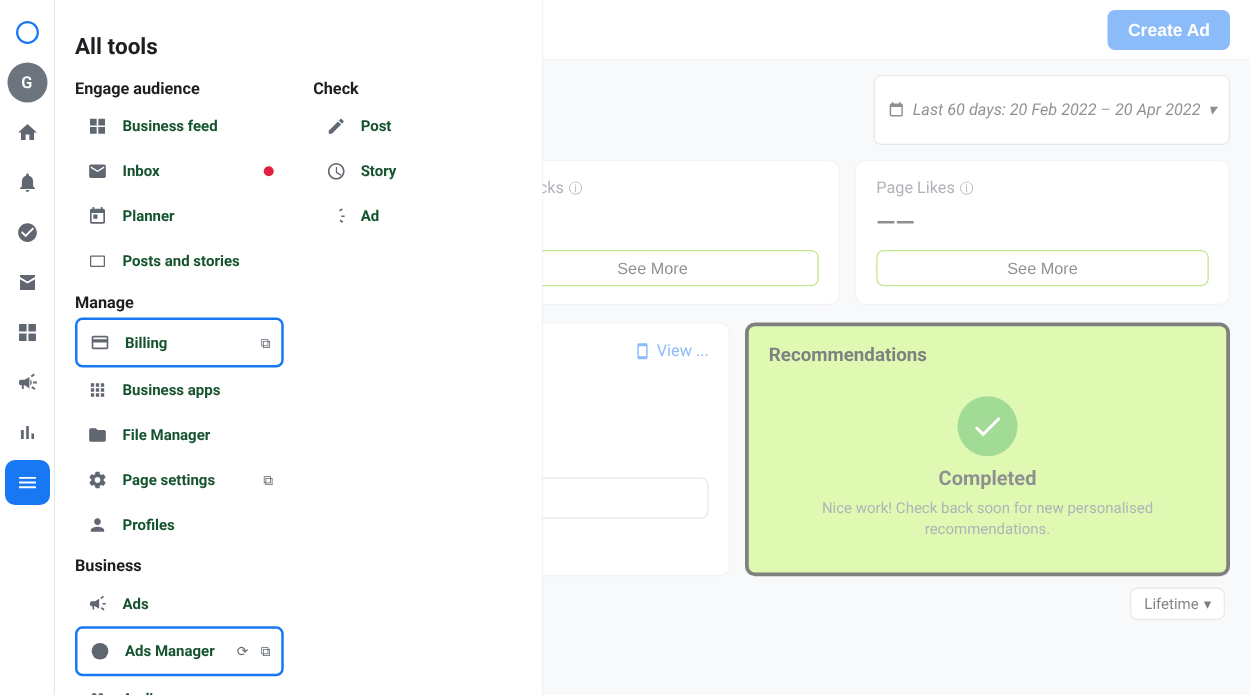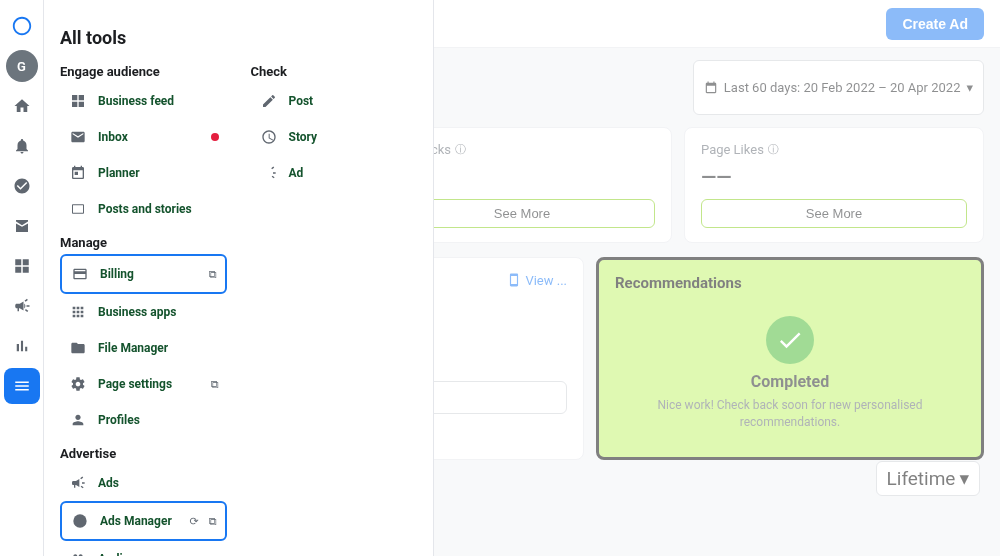--- a/index.html
+++ b/index.html
@@ -87,21 +87,21 @@
     }
 
     .info-bar {
       font-size: 13px; color: #606770; margin-bottom: 12px;
     }
 
     .date-selector {
       display: inline-flex; align-items: center; gap: 6px;
       border: 1px solid #ccd0d5; border-radius: 6px; padding: 19px 10px;
       font-size: 13px; color: #1c1e21; background: #fff; cursor: pointer;
-      float: right; margin-top: -4px;
+      float: right; margin-top: -4px; font-style: italic;
     }
 
     .metrics-row {
       display: flex; gap: 12px; margin-bottom: 14px; clear: both;
     }
     .metric-card {
       flex: 1; background: #fff; border-radius: 8px; padding: 14px 16px;
       border: 1px solid #e4e6eb;
     }
     .metric-title {
@@ -154,21 +154,21 @@
     
     .overlay {
       position: absolute; left: 44px; top: 0; right: 0; bottom: 0;
       background: rgba(255,255,255,0.5); z-index: 15;
     }
 
     
     .lifetime-btn {
       display: inline-flex; align-items: center; gap: 4px;
       border: 1px solid #ccd0d5; border-radius: 6px; padding: 5px 10px;
-      font-size: 19px; background: #fff; cursor: pointer;
+      font-size: 12px; background: #fff; cursor: pointer;
       position: absolute; bottom: 60px; right: 20px;
     }
 
     .info-icon { font-size: 11px; color: #606770; cursor: pointer; }
   </style>
 </head>
 <body>
 
 <div class="sidebar-icons">
   <div class="sidebar-icon-item">
@@ -303,21 +303,21 @@
       </div>
       <div class="tool-item">
         <span class="tool-icon">
           <svg width="16" height="16" viewBox="0 0 24 24" fill="currentColor">
               <path d="M12 12c2.21 0 4-1.79 4-4s-1.79-4-4-4-4 1.79-4 4 1.79 4 4 4zm0 2c-2.67 0-8 1.34-8 4v2h16v-2c0-2.66-5.33-4-8-4z"></path>
             </svg>
         </span>
         <span class="tool-label">Profiles</span>
       </div>
 
-      <div class="section-title">Advertise</div>
+      <div class="section-title">Business</div>
 
       <div class="tool-item">
         <span class="tool-icon">
           <svg width="16" height="16" viewBox="0 0 24 24" fill="currentColor">
               <path d="M18 11v2h4v-2h-4zm-2 6.61c.96.71 2.21 1.65 3.2 2.39.4-.53.8-1.07 1.2-1.6-.99-.74-2.24-1.68-3.2-2.4-.4.54-.8 1.08-1.2 1.61zM19.8 4l-1.2-1.6C17.61 3.14 16.36 4.08 15.4 4.8c.4.53.8 1.07 1.2 1.6.96-.72 2.21-1.65 3.2-2.4zM5 9c-1.1 0-2 .9-2 2v2c0 1.1.9 2 2 2h1v4h2v-4h1l5 3V6L9 9H5z"></path>
             </svg>
         </span>
         <span class="tool-label">Ads</span>
       </div>
       <div class="tool-item highlighted">

